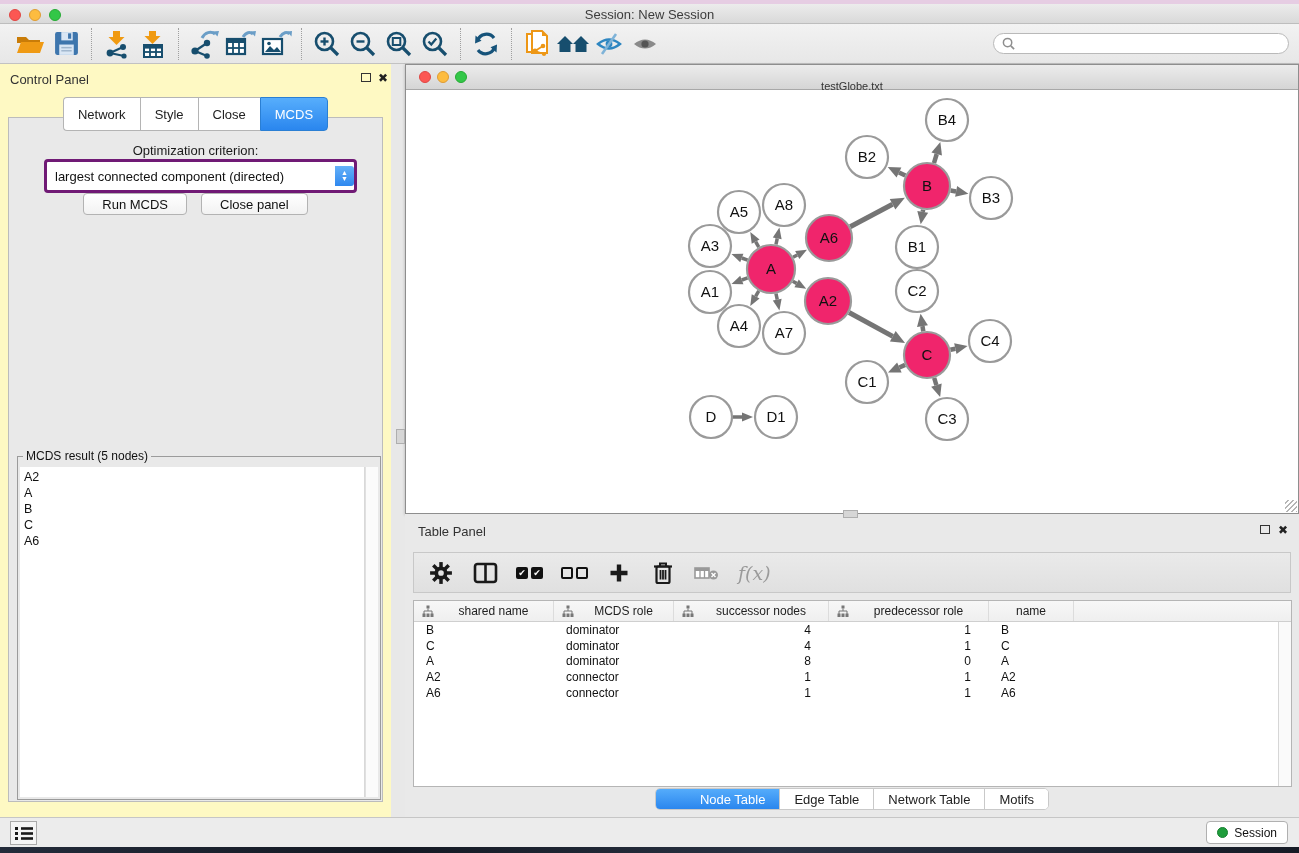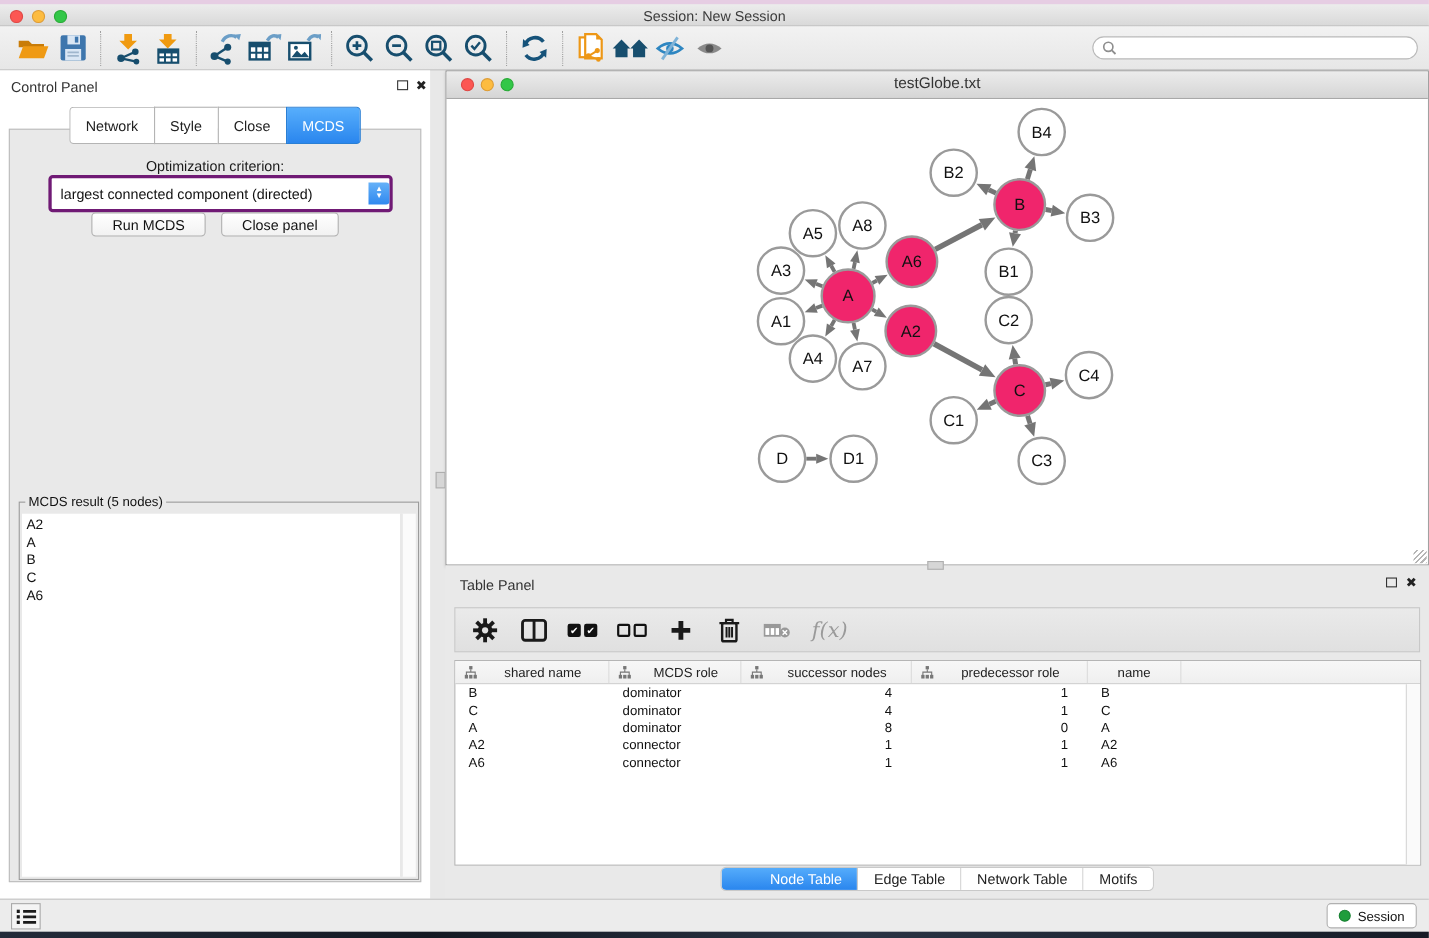--- a/index.html
+++ b/index.html
@@ -20,21 +20,21 @@
   .toolbar { position:absolute; left:0; top:24px; width:1299px; height:40px;
     background:linear-gradient(#f2f2f2,#e7e7e7); border-bottom:1px solid #c2c2c2;
     display:flex; align-items:center; padding-left:12px; }
   .tb-btn { width:36px; height:34px; display:flex; align-items:center; justify-content:center; }
   .tb-sep { width:0; height:32px; border-left:1px dotted #9f9f9f; margin:0 7px; }
   .search-wrap { margin-left:auto; margin-right:10px; width:296px; height:21px; background:#fff;
     border:1px solid #b9b9b9; border-radius:11px; display:flex; align-items:center; padding:0 8px; }
   .search-wrap input { border:none; outline:none; flex:1; font-size:12px; font-family:inherit; background:transparent; margin-left:5px; }
 
   
-  .control-panel { position:absolute; left:0; top:64px; width:391px; height:753px; background:#ffffff; }
+  .control-panel { position:absolute; left:0; top:64px; width:391px; height:753px; background:#fef9c3; }
   .panel-head { position:absolute; left:10px; top:8px; font-size:13px; color:#333; }
   .panel-ctrl { position:absolute; top:9px; font-size:11px; color:#222; cursor:default; }
   .float-ico { width:10px; height:9px; border:1.5px solid #333; }
   .close-ico { font-weight:bold; font-size:12px; line-height:10px; }
   .cp-tabs { position:absolute; left:0; top:33px; width:100%; height:21px; display:flex; justify-content:center; z-index:3; }
   .cp-tab { height:21px; padding:16px 14px; font-size:13px; color:#222; background:#fff; border:1px solid #b4b4b4;
     border-right:none; display:flex; align-items:center; }
   .cp-tab:first-child { border-top-left-radius:4px; border-bottom-left-radius:4px; }
   .cp-tab:last-child { border-right:1px solid #b4b4b4; border-top-right-radius:4px; border-bottom-right-radius:4px; }
   .cp-tab.active { background:linear-gradient(#57aefc,#2a86ee); color:#fff; border-color:#2a7fd4; }
@@ -53,21 +53,21 @@
   .result-box legend, .result-title { position:absolute; top:-8px; left:5px; background:#e9e9e9; padding:0 3px; font-size:12px; color:#111; }
   .result-list { position:absolute; left:2px; right:15px; top:10px; bottom:2px; background:#fff; border-right:1px solid #d9d9d9;
     font-size:12.5px; color:#111; padding:2px 0 0 4px; line-height:16px; }
   .result-scroll { position:absolute; right:2px; top:10px; bottom:2px; width:13px; background:#fbfbfb; border-left:1px solid #e0e0e0; }
 
   
   .net-window { position:absolute; left:405px; top:64px; width:894px; height:450px; border:1px solid #8e8e8e;
     background:#fff; box-shadow:0 1px 3px rgba(0,0,0,0.25); }
   .net-titlebar { position:absolute; left:0; top:0; right:0; height:25px; background:linear-gradient(#ececec,#d5d5d5);
     border-bottom:1px solid #a8a8a8; }
-  .net-titlebar .title { position:absolute; left:0; right:0; top:2px; text-align:center; font-size:14px; color:#333; }
+  .net-titlebar .title { position:absolute; left:0; right:0; top:15px; text-align:center; font-size:11px; color:#333; }
   .net-tl { position:absolute; top:6px; width:12px; height:12px; border-radius:50%; }
   .net-tl.red { left:13px; background:#fc5753; border:1px solid #df4744; }
   .net-tl.yel { left:31px; background:#fdbc40; border:1px solid #de9c34; }
   .net-tl.grn { left:49px; background:#33c748; border:1px solid #27aa35; }
   .net-canvas { position:absolute; left:0; top:25px; right:0; bottom:0; background:#fff; }
   .corner-grip { position:absolute; right:1px; bottom:1px; width:12px; height:12px;
     background:repeating-linear-gradient(135deg, transparent 0 2px, #b5b5b5 2px 3.5px); }
   .split-handle { position:absolute; background:#d6d6d6; border:1px solid #aeaeae; z-index:5; }
   .handle-left { left:396px; top:429px; width:9px; height:15px; }
   .handle-bottom { left:843px; top:510px; width:15px; height:8px; }

